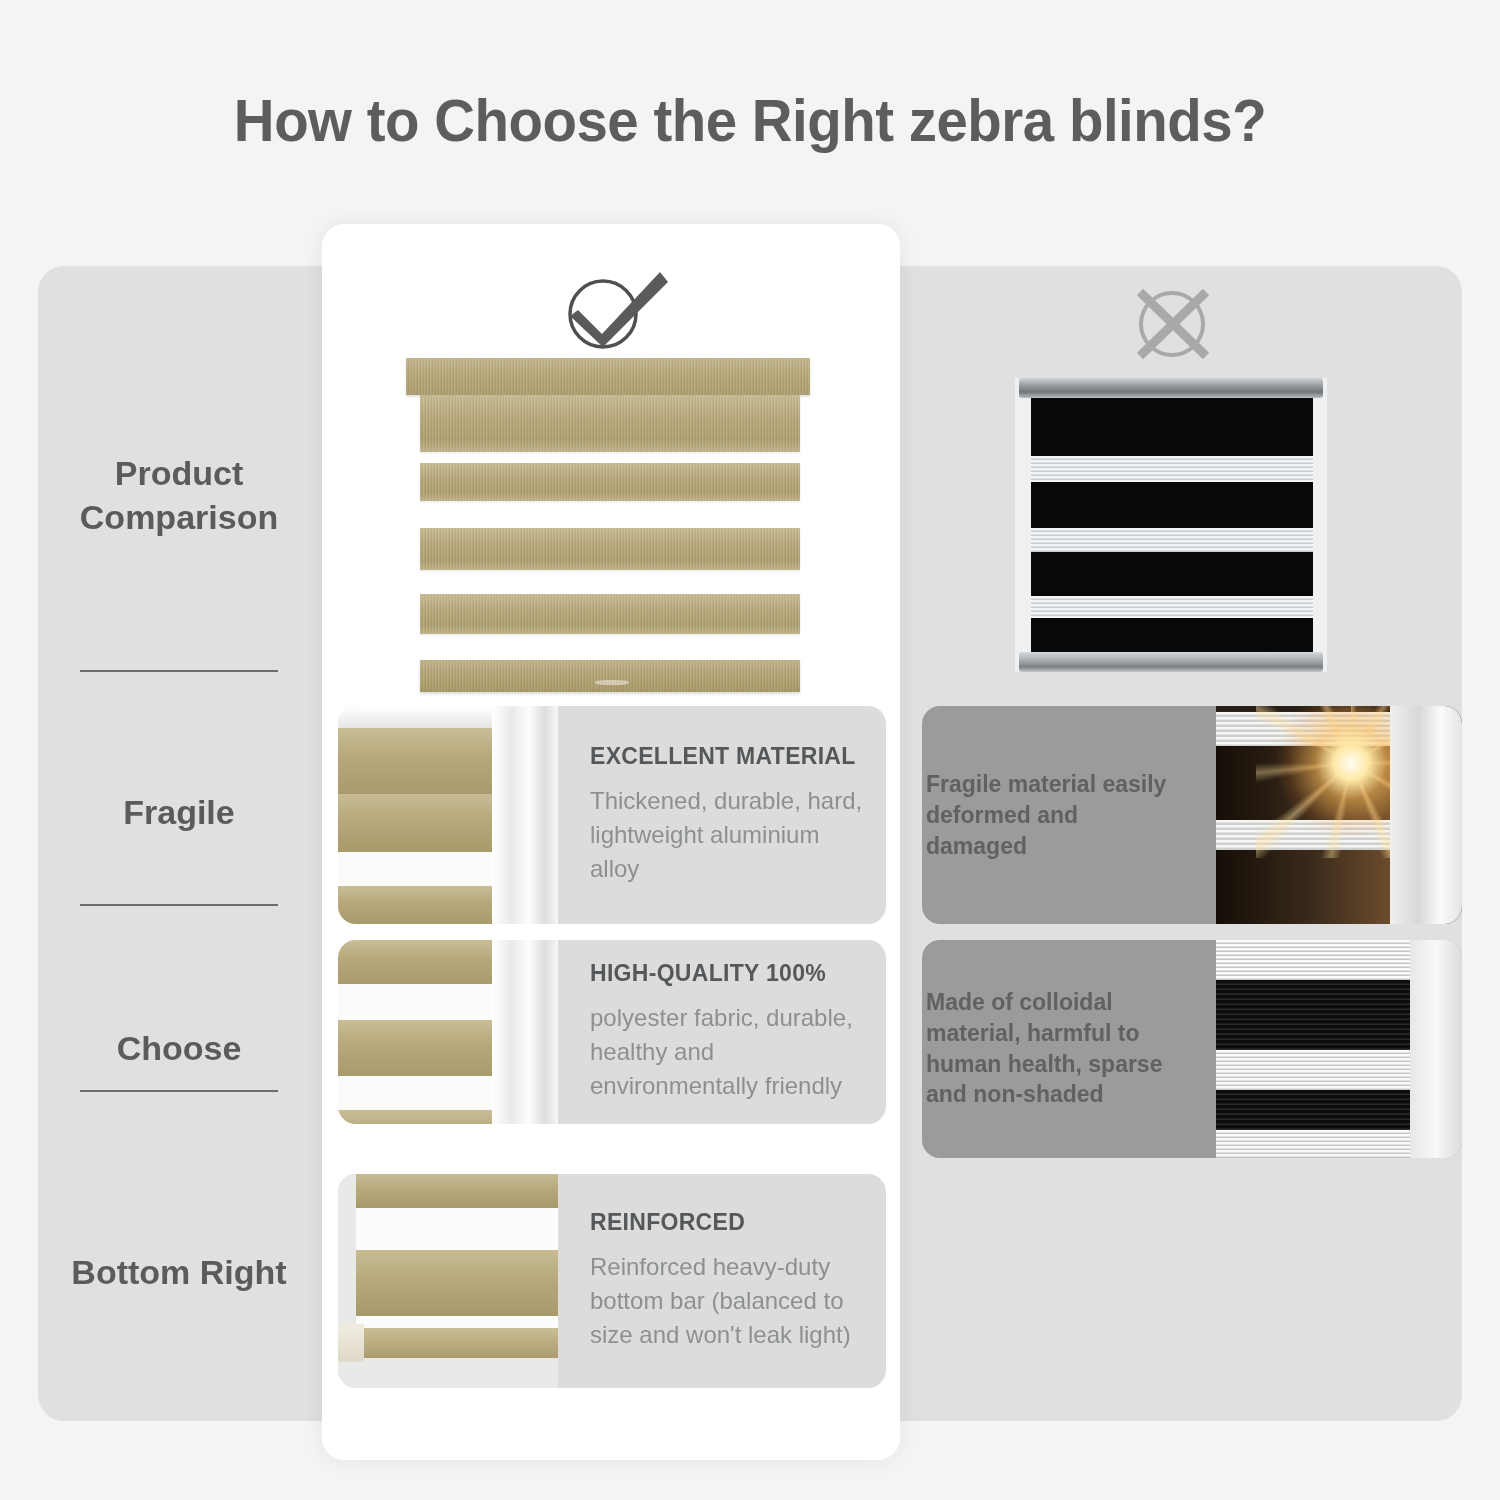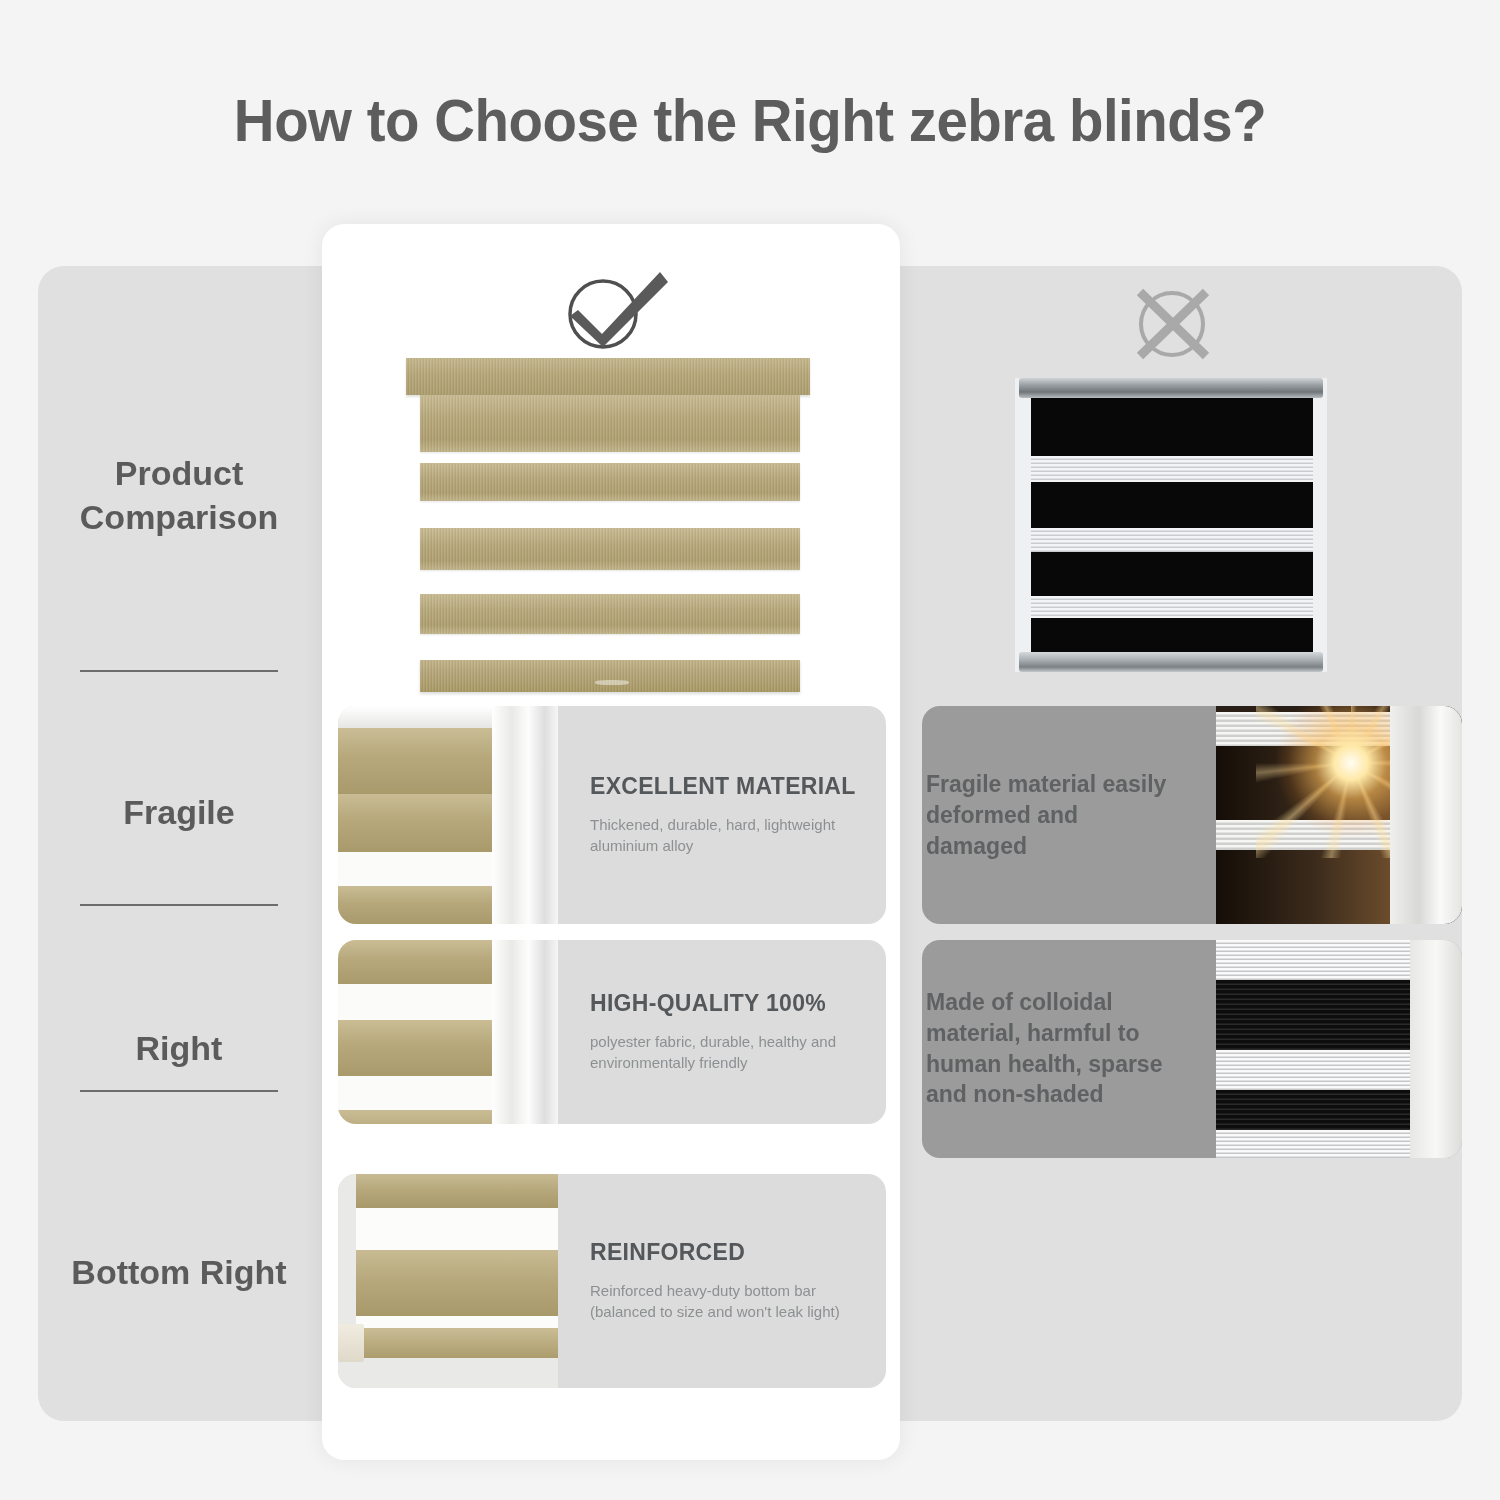--- a/index.html
+++ b/index.html
@@ -115,21 +115,21 @@
   .good-card {
     position: absolute;
     background: #dcdcdc; border-radius: 18px; overflow: hidden;
   }
   .good-photo { position: absolute; left: 0; top: 0; bottom: 0; width: 220px; }
   .good-text { position: absolute; left: 252px; right: 20px; top: 50%; transform: translateY(-50%); }
   .good-head {
     font-size: 23px; font-weight: bold; color: #55585a;
     letter-spacing: 0.3px; margin-bottom: 14px;
   }
-  .good-body { font-size: 15px; color: #8d9092; line-height: 1.42; }
+  .good-body { font-size: 24px; color: #8d9092; line-height: 1.42; }
 
   .bad-card {
     position: absolute; border-radius: 18px; overflow: hidden;
     background: #9b9b9b;
   }
   .bad-photo { position: absolute; right: 0; top: 0; bottom: 0; width: 246px; }
   .bad-text {
     position: absolute; left: 4px; width: 252px; top: 50%; transform: translateY(-50%);
     font-size: 23px; font-weight: bold; color: #5f6163; line-height: 1.34;
   }
@@ -249,21 +249,21 @@
 
   <div class="gray-panel"></div>
 
   <div class="label-col">
     <div class="label-cell" style="top:160px;height:140px;">Product Comparison</div>
     <div class="label-divider" style="top:404px;"></div>
 
     <div class="label-cell" style="top:512px;height:70px;">Fragile</div>
     <div class="label-divider" style="top:638px;"></div>
 
-    <div class="label-cell" style="top:748px;height:70px;">Right</div>
+    <div class="label-cell" style="top:748px;height:70px;">Choose</div>
     <div class="label-divider" style="top:824px;"></div>
 
     <div class="label-cell" style="top:952px;height:110px;">Bottom Right</div>
   </div>
 
   <div class="white-card"></div>
 
   <div class="icon-check">
     <svg viewBox="0 0 120 84" width="120" height="84">
       <circle cx="47" cy="46" r="33" fill="none" stroke="#4f4f4f" stroke-width="3.5"></circle>

